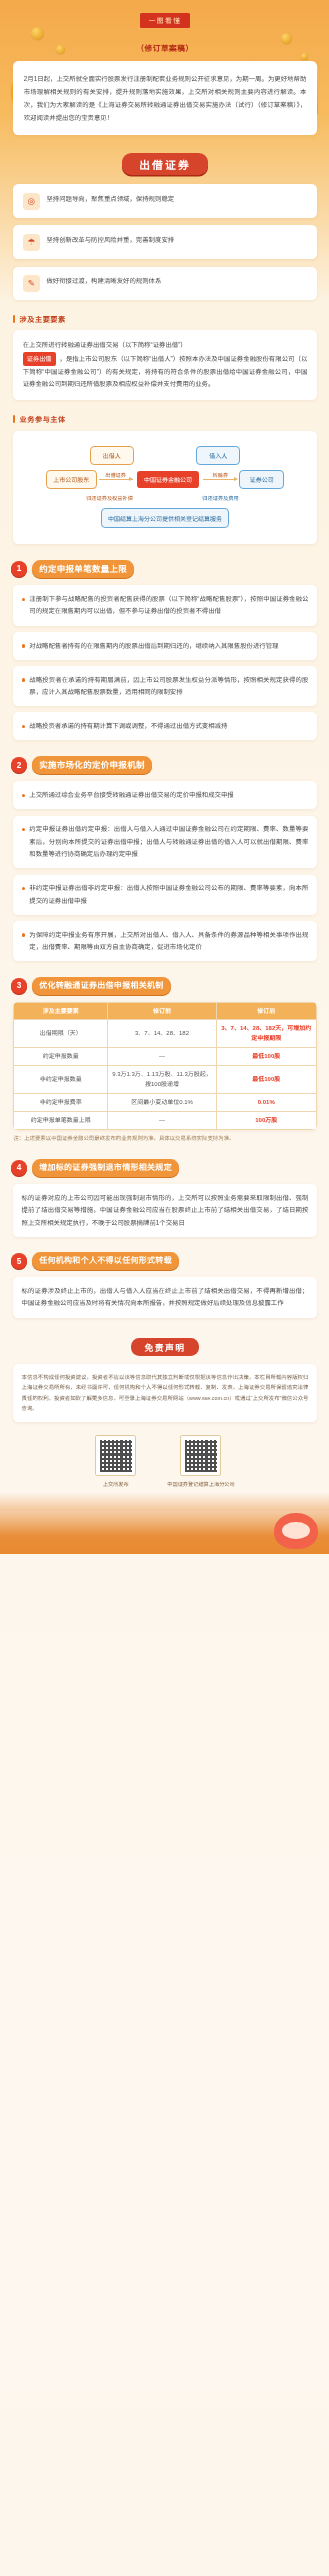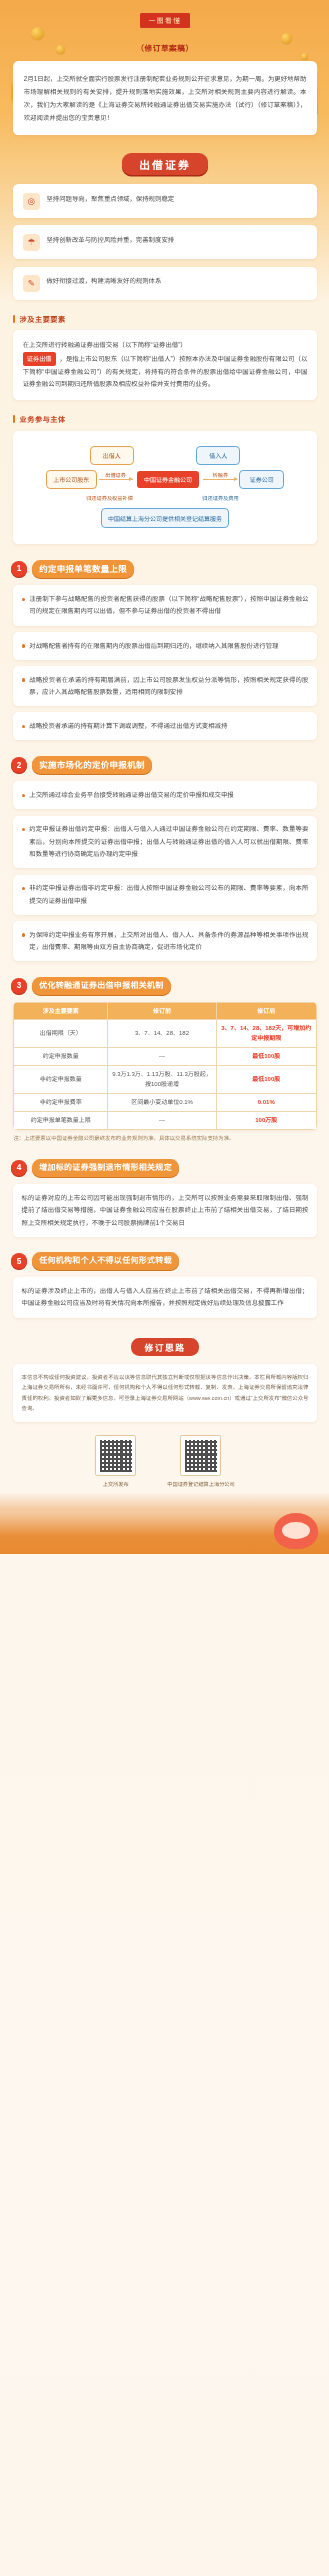--- a/index.html
+++ b/index.html
@@ -486,21 +486,21 @@
   </div>
   <div class="bullet-card">标的证券对应的上市公司因可能出现强制退市情形的，上交所可以按照业务需要采取限制出借、强制提前了结出借交易等措施，中国证券金融公司应当在股票终止上市前了结相关出借交易，了结日期按照上交所相关规定执行，不晚于公司股票摘牌前1个交易日</div>
 
   <div class="num-head">
     <div class="num-badge">5</div>
     <div class="num-title two-line">任何机构和个人不得以任何形式转载</div>
   </div>
   <div class="bullet-card">标的证券涉及终止上市的，出借人与借入人应当在终止上市前了结相关出借交易，不得再新增出借；中国证券金融公司应当及时将有关情况向本所报告，并按照规定做好后续处理及信息披露工作</div>
 
   <div class="disc-head">
-    <span class="txt">修订思路</span>
+    <span class="txt">免责声明</span>
   </div>
   <div class="disc-box">本信息不构成任何投资建议，投资者不应以该等信息取代其独立判断或仅根据该等信息作出决策。本栏目所载内容版权归上海证券交易所所有，未经书面许可，任何机构和个人不得以任何形式转载、复制、发表。上海证券交易所保留追究法律责任的权利。投资者如欲了解更多信息，可登录上海证券交易所网站（www.sse.com.cn）或通过“上交所发布”微信公众号查询。</div>
 
   <div class="qr-row">
     <div class="qr-item">
       <div class="qr-box"></div>
       <div class="qr-cap">上交所发布</div>
     </div>
     <div class="qr-item">
       <div class="qr-box"></div>

